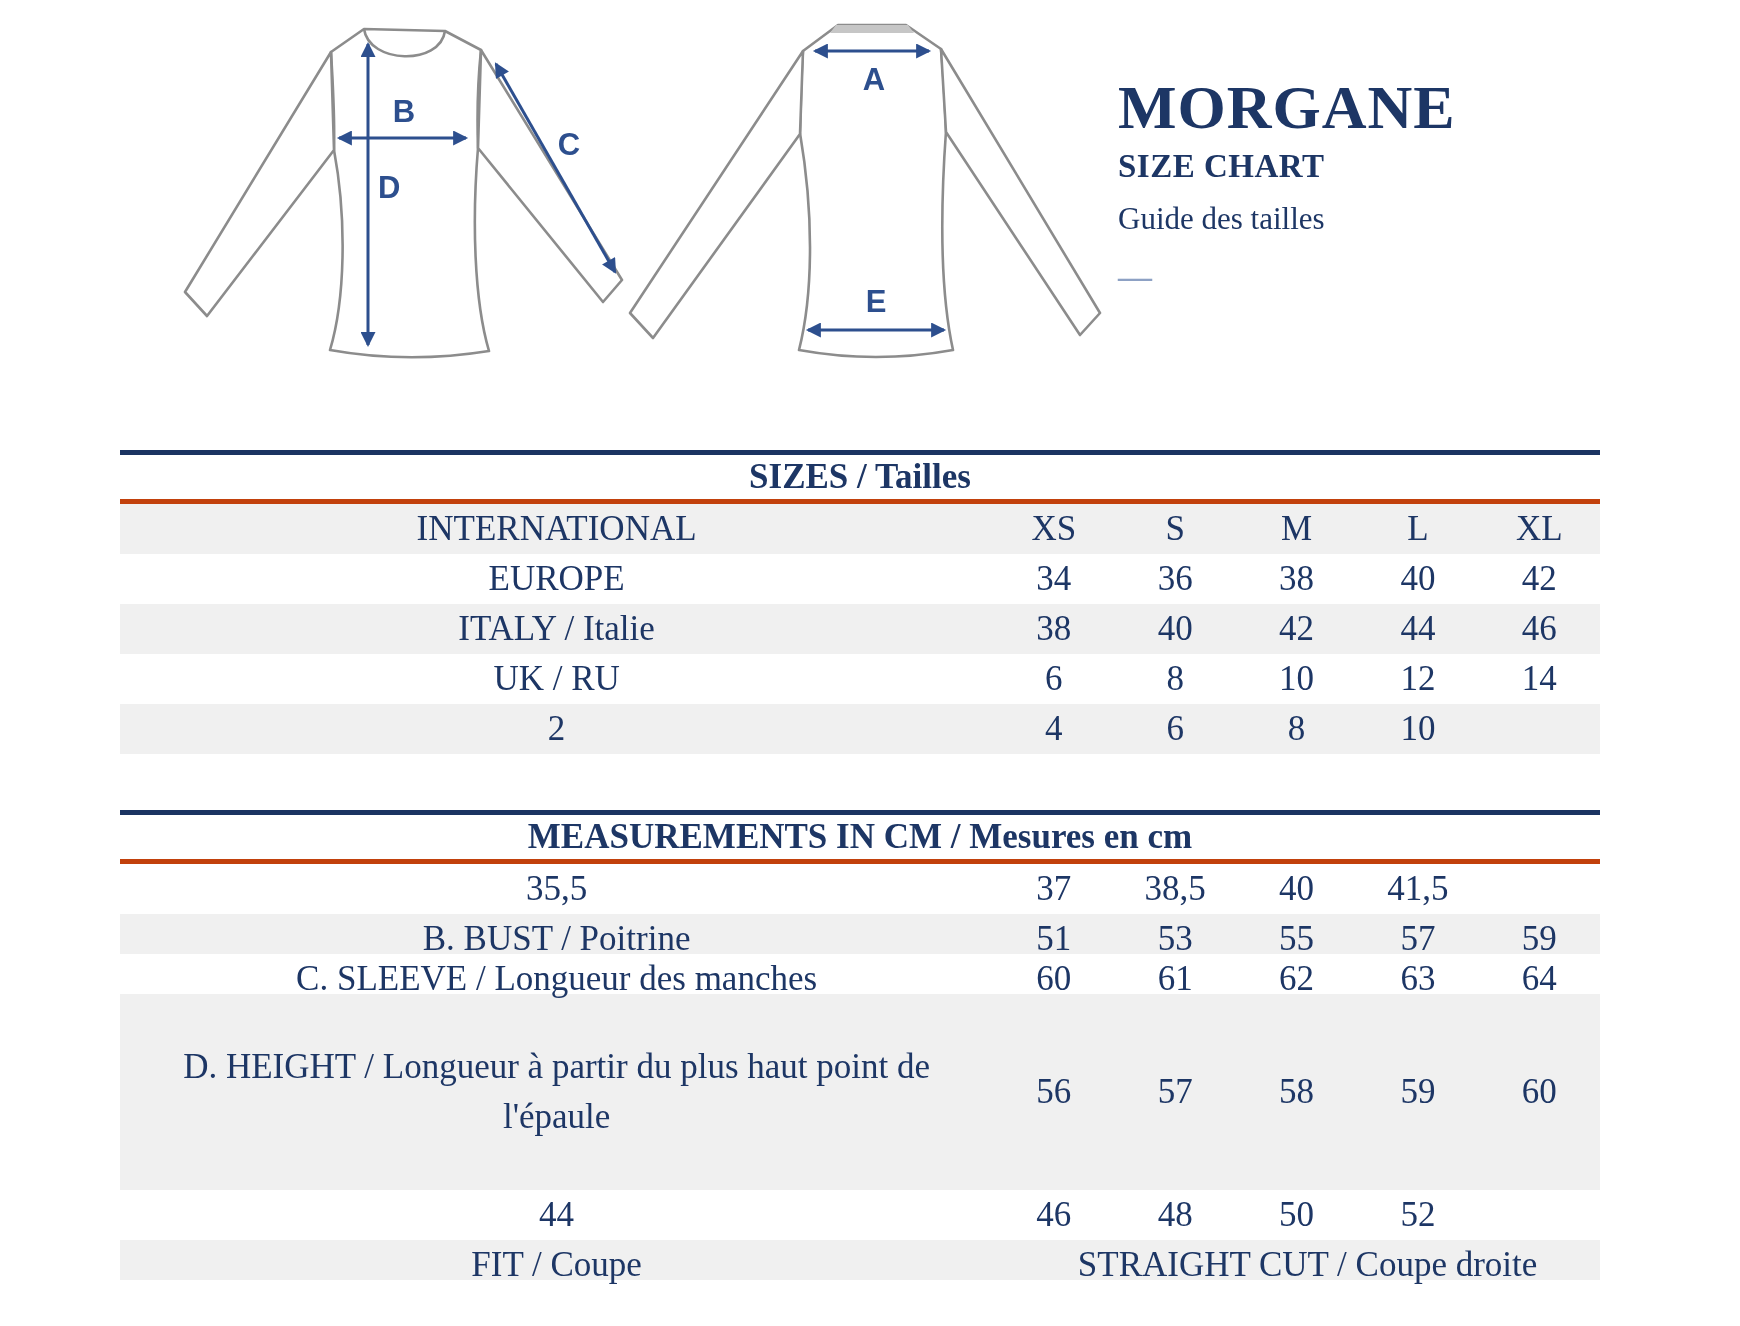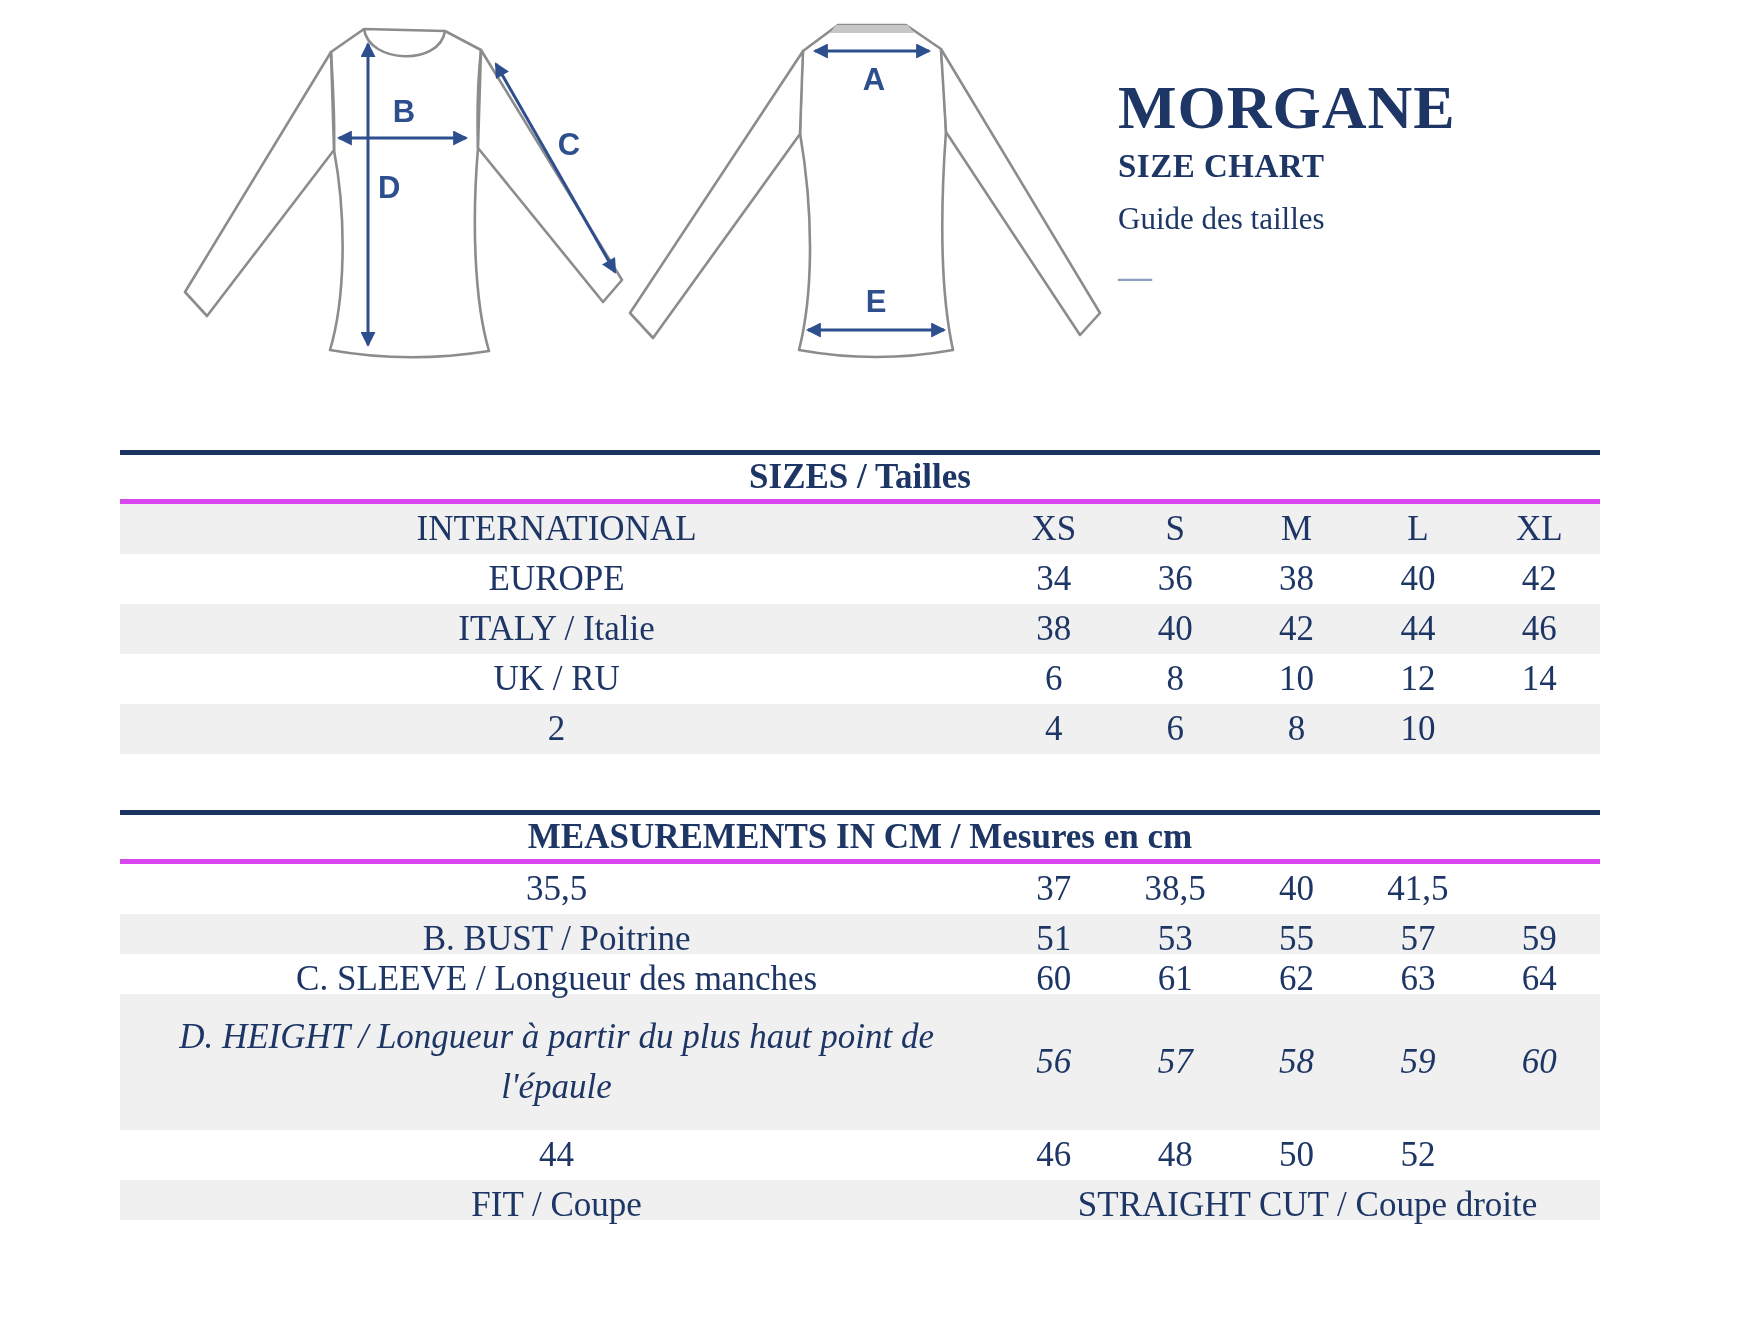--- a/index.html
+++ b/index.html
@@ -21,27 +21,27 @@
     letter-spacing:1px;white-space:nowrap;}
   .subtitle-en{position:absolute;left:0;top:148px;font-size:33px;font-weight:bold;
     letter-spacing:.5px;white-space:nowrap;}
   .subtitle-fr{position:absolute;left:0;top:193px;font-size:31px;white-space:nowrap;margin-top:8px;}
   .title-dash{position:absolute;left:0;top:258px;font-size:34px;color:#8da1c4;
     font-weight:bold;}
   
   .tbl{position:absolute;left:120px;width:1480px;font-size:35px;}
   .tbl-sizes{top:450px;}
   .tbl-meas{top:810px;}
-  .tbl-header{border-top:5px solid #1b3462;border-bottom:5px solid #d946ef;
+  .tbl-header{border-top:5px solid #1b3462;border-bottom:5px solid #c2410c;
     height:44px;line-height:44px;text-align:center;font-weight:bold;}
   .row{display:grid;grid-template-columns:59% repeat(5,1fr);
     align-items:center;text-align:center;}
   .row.fit{grid-template-columns:59% 1fr;gap:22px;}
   .row.gray{background:#f0f0f0;}
-  .r50{height:50px;} .r52{height:40px;} .rtall{height:136px;font-style:italic;}
+  .r50{height:50px;} .r52{height:40px;} .rtall{height:196px;}
   .lbl{padding:0 36px;line-height:1.42;}
   .val{line-height:1.1;}
 </style>
 </head>
 <body>
 
 <div class="page">
 
   <svg id="diagram" viewBox="0 0 1740 400">
     <defs>

